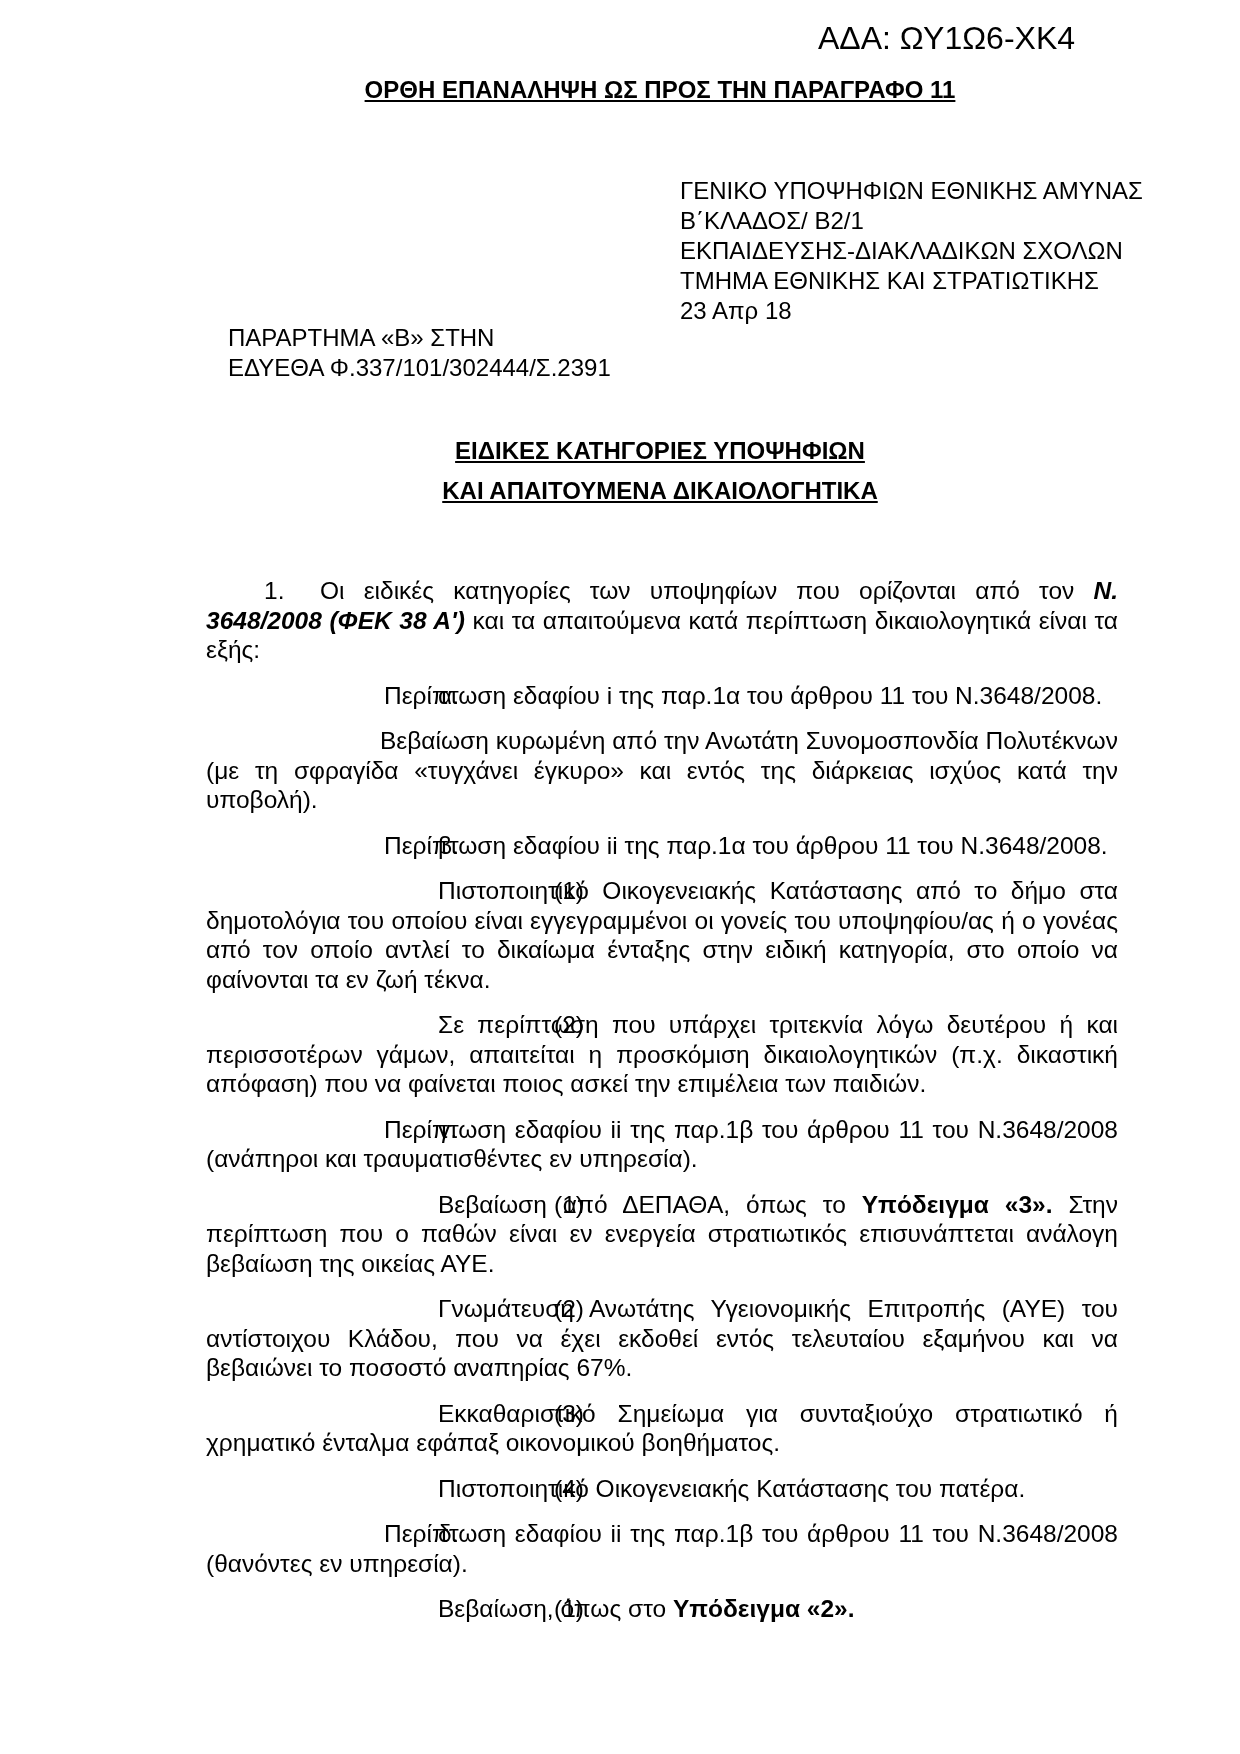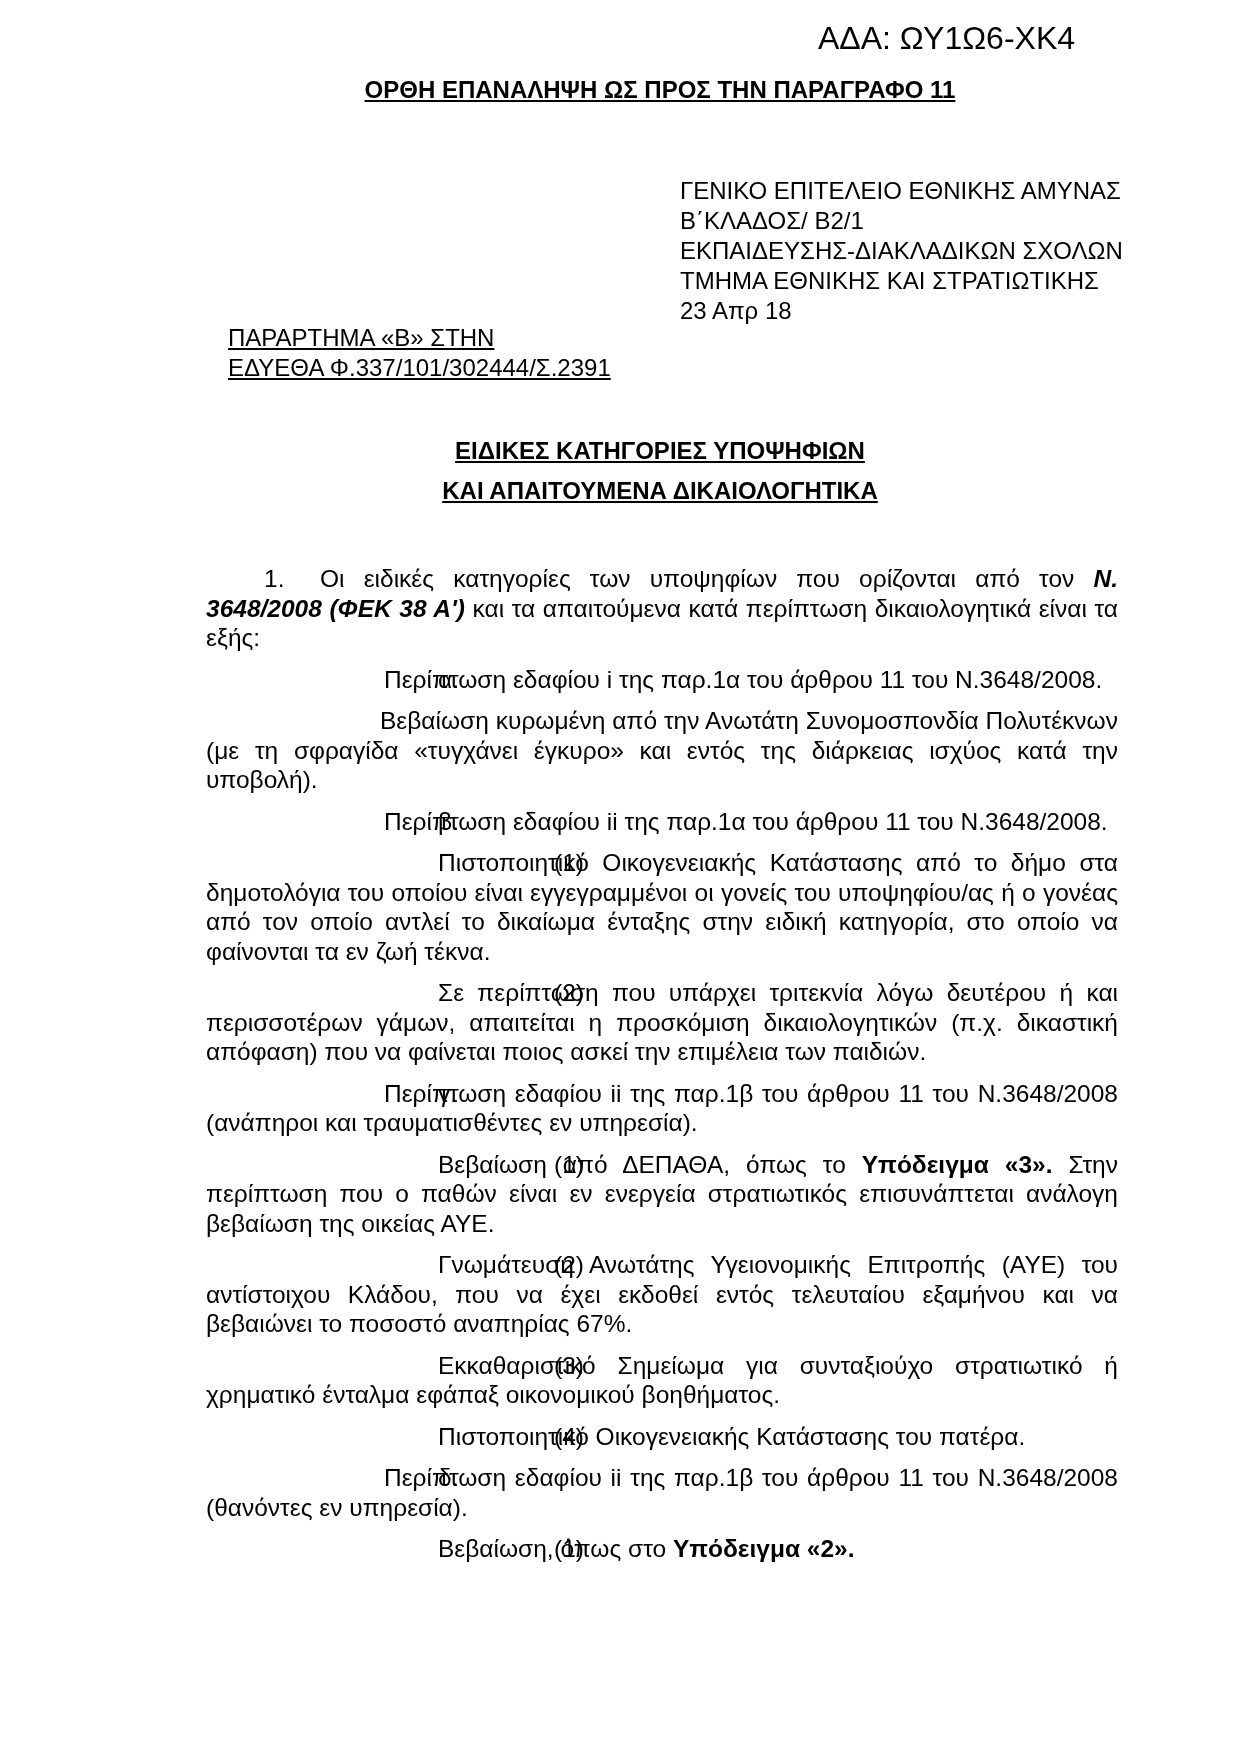--- a/index.html
+++ b/index.html
@@ -7,48 +7,48 @@
     width: 1240px; height: 1754px; position: relative; overflow: hidden;
     font-family: "Liberation Sans", sans-serif; color: #000;
   }
   .abs { position: absolute; }
   #ada { left: 818px; top: 20px; font-size: 32px; }
   #correction {
     left: 0; width: 1320px; text-align: center; top: 76px;
     font-size: 24px; font-weight: bold; text-decoration: underline;
   }
   #issuer { left: 680px; top: 176px; font-size: 24px; line-height: 30px; }
-  #annex { left: 228px; top: 323px; font-size: 24px; line-height: 30px; text-decoration: underline; }
+  #annex { left: 228px; top: 323px; font-size: 24px; line-height: 30px; }
   .heading {
     left: 0; width: 1320px; text-align: center; font-size: 24px;
     font-weight: bold; text-decoration: underline;
   }
   #h1 { top: 437px; }
   #h2 { top: 477px; }
 
   #body { left: 206px; top: 560px; width: 912px; font-size: 24.5px; line-height: 29.5px; }
-  .p { text-align: justify; margin: 4px 0 12px 0; }
+  .p { text-align: justify; margin: 16px 0 12px 0; }
   .p.main { text-indent: 58px; }
   .p.sub { text-indent: 116px; font-weight: normal; }
   .p.item { text-indent: 174px; }
   .num { display: inline-block; }
   .num1 { width: 56px; text-indent: 0; }
   .numa { width: 62px; }
   .numi { width: 58px; }
   .bi { font-weight: bold; font-style: italic; }
   .b { font-weight: bold; }
 </style>
 </head>
 <body>
 
 <div class="abs" id="ada">ΑΔΑ: ΩΥ1Ω6-ΧΚ4</div>
 <div class="abs" id="correction">ΟΡΘΗ ΕΠΑΝΑΛΗΨΗ ΩΣ ΠΡΟΣ ΤΗΝ ΠΑΡΑΓΡΑΦΟ 11</div>
 
 <div class="abs" id="issuer">
-  <div>ΓΕΝΙΚΟ ΕΠΙΤΕΛΕΙΟ ΕΘΝΙΚΗΣ ΑΜΥΝΑΣ</div>
+  <div>ΓΕΝΙΚΟ ΥΠΟΨΗΦΙΩΝ ΕΘΝΙΚΗΣ ΑΜΥΝΑΣ</div>
   <div>Β΄ΚΛΑΔΟΣ/ Β2/1</div>
   <div>ΕΚΠΑΙΔΕΥΣΗΣ-ΔΙΑΚΛΑΔΙΚΩΝ ΣΧΟΛΩΝ</div>
   <div>ΤΜΗΜΑ ΕΘΝΙΚΗΣ ΚΑΙ ΣΤΡΑΤΙΩΤΙΚΗΣ</div>
   <div>23 Απρ 18</div>
 </div>
 
 <div class="abs" id="annex">
   <div>ΠΑΡΑΡΤΗΜΑ «Β» ΣΤΗΝ</div>
   <div>ΕΔΥΕΘΑ Φ.337/101/302444/Σ.2391</div>
 </div>

